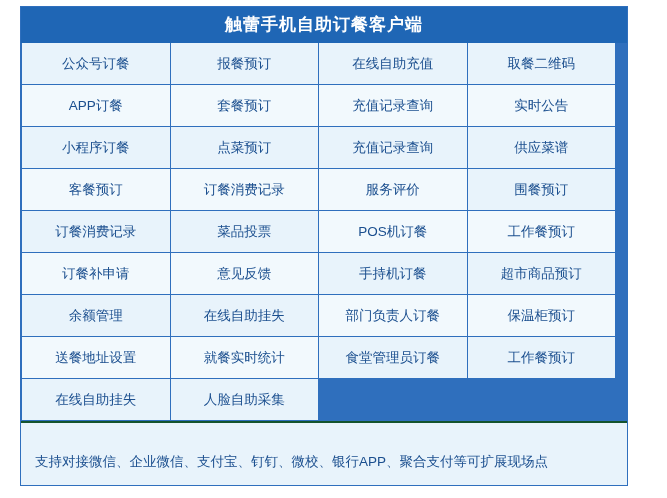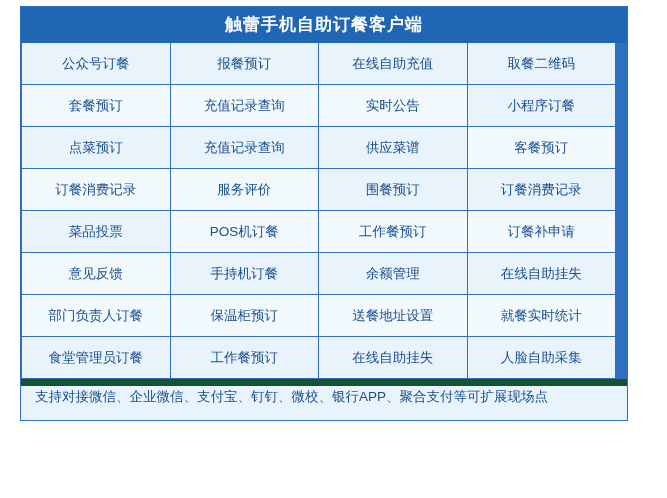--- a/index.html
+++ b/index.html
@@ -53,46 +53,47 @@
     text-align: center;
     height: 41px;
     line-height: 41px;
     overflow: hidden;
     white-space: nowrap;
   }
   .cell.alt {
     background: #f2f9fd;
   }
   .footer {
-    border-top: 7px solid #14532d;
+    border-top: 2px solid #14532d;
     background: #e8f3fb;
     color: #1b4f8f;
     font-size: 13.5px;
     line-height: 22px;
-    padding: 0 14px 12px 14px;
+    padding: 28px 14px 12px 14px;
     box-sizing: border-box;
   }
   .footer div {
     white-space: nowrap;
   }
 </style>
 </head>
 <body>
 
 <div class="page">
   <div class="panel">
 
     <div class="title-bar">触蕾手机自助订餐客户端</div>
 
     <div class="grid">
       <div class="cell">公众号订餐</div>
       <div class="cell">报餐预订</div>
       <div class="cell">在线自助充值</div>
       <div class="cell">取餐二维码</div>
 
+      <div class="cell alt">APP订餐</div>
       <div class="cell alt">套餐预订</div>
       <div class="cell alt">充值记录查询</div>
       <div class="cell alt">实时公告</div>
 
       <div class="cell">小程序订餐</div>
       <div class="cell">点菜预订</div>
       <div class="cell">充值记录查询</div>
       <div class="cell">供应菜谱</div>
 
       <div class="cell alt">客餐预订</div>
@@ -102,20 +103,21 @@
       <div class="cell">围餐预订</div>
       <div class="cell">订餐消费记录</div>
       <div class="cell">菜品投票</div>
 
       <div class="cell alt">POS机订餐</div>
       <div class="cell alt">工作餐预订</div>
       <div class="cell alt">订餐补申请</div>
       <div class="cell alt">意见反馈</div>
 
       <div class="cell">手持机订餐</div>
+      <div class="cell">超市商品预订</div>
       <div class="cell">余额管理</div>
       <div class="cell">在线自助挂失</div>
 
       <div class="cell alt">部门负责人订餐</div>
       <div class="cell alt">保温柜预订</div>
       <div class="cell alt">送餐地址设置</div>
       <div class="cell alt">就餐实时统计</div>
 
       <div class="cell">食堂管理员订餐</div>
       <div class="cell">工作餐预订</div>

